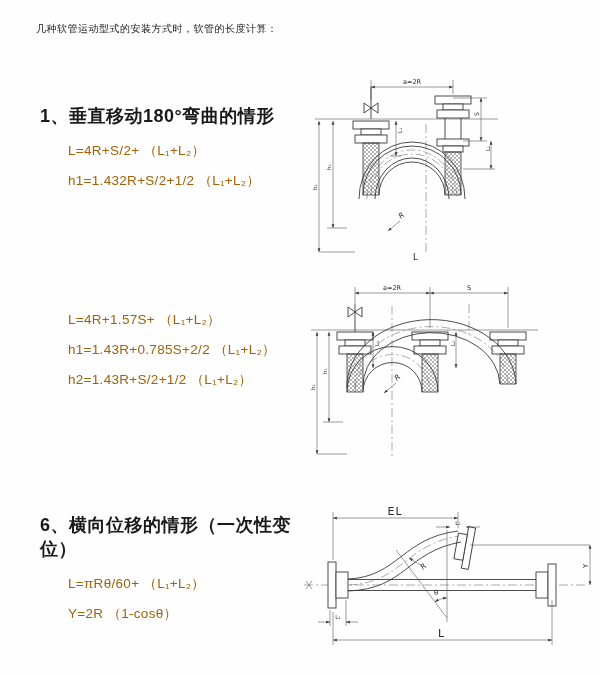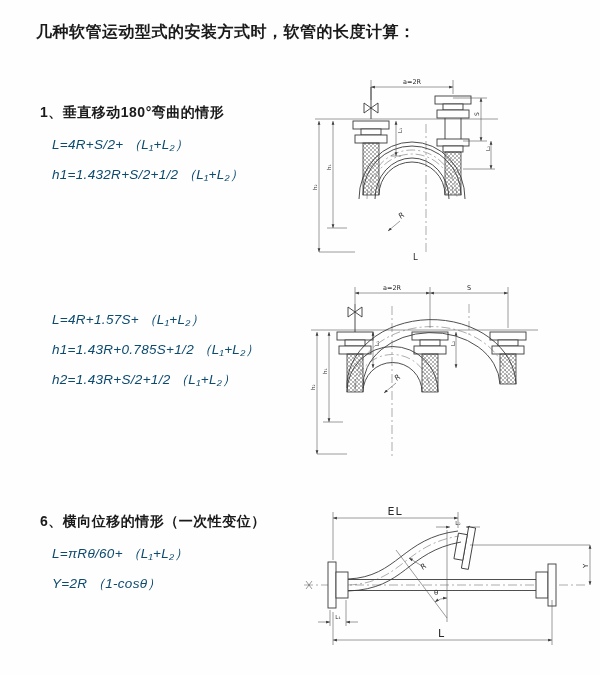--- a/index.html
+++ b/index.html
@@ -1,27 +1,27 @@
 <!DOCTYPE html>
 <html><head>
 <meta charset="utf-8">
 <style>
   html,body{margin:0;padding:0;}
   body{
     width:600px;height:675px;position:relative;background:#fefefe;
     font-family:"Liberation Sans","DejaVu Sans",sans-serif;color:#1c1c1c;overflow:hidden;
   }
   .page-title{
-    position:absolute;left:36px;top:22px;font-size:16px;font-weight:bold;
+    position:absolute;left:36px;top:22px;font-size:10px;font-weight:normal;
     letter-spacing:0.5px;color:#1a1a1a;
   }
   .section{position:absolute;left:40px;width:280px;}
   .sec1{top:104px}.sec2{top:297px}.sec3{top:513px}
-  .sec-heading{font-size:14px;font-weight:bold;letter-spacing:0.5px;color:#1a1a1a;}
-  .formula{font-size:13.5px;line-height:15px;margin-top:15px;margin-left:12px;color:#0c4a6e;letter-spacing:0.3px;font-style:italic;}
+  .sec-heading{font-size:18px;font-weight:bold;letter-spacing:0.5px;color:#1a1a1a;}
+  .formula{font-size:13.5px;line-height:15px;margin-top:15px;margin-left:28px;color:#a16207;letter-spacing:0.3px;}
   svg{position:absolute;}
   #d1{left:303px;top:62px;}
   #d2{left:303px;top:276px;}
   #d3{left:298px;top:500px;}
   svg text{fill:#2a2a2a;font-family:"DejaVu Sans",sans-serif;}
   .main-line{stroke:#3b3b3b;stroke-width:0.9;fill:none;}
   .thin-line{stroke:#4a4a4a;stroke-width:0.55;fill:none;}
   .center-line{stroke:#5a5a5a;stroke-width:0.5;fill:none;stroke-dasharray:9 3 2 3;}
   .flange{stroke:#3b3b3b;stroke-width:0.9;fill:#fefefe;}
   .hose-hatch{stroke:#3b3b3b;stroke-width:0.8;}
@@ -32,21 +32,21 @@
 <div class="page-title">几种软管运动型式的安装方式时，软管的长度计算：</div>
 
 <div class="section sec1">
   <div class="sec-heading">1、垂直移动180°弯曲的情形</div>
   <div class="formula">L=4R+S/2+ （L₁+L₂）</div>
   <div class="formula">h1=1.432R+S/2+1/2 （L₁+L₂）</div>
 </div>
 
 <div class="section sec2">
   <div class="formula">L=4R+1.57S+ （L₁+L₂）</div>
-  <div class="formula">h1=1.43R+0.785S+1/2 （L₁+L₂）</div>
+  <div class="formula">h1=1.43R+0.785S+2/2 （L₁+L₂）</div>
   <div class="formula">h2=1.43R+S/2+1/2 （L₁+L₂）</div>
 </div>
 
 <div class="section sec3">
   <div class="sec-heading">6、横向位移的情形（一次性变位）</div>
   <div class="formula">L=πRθ/60+ （L₁+L₂）</div>
   <div class="formula">Y=2R （1-cosθ）</div>
 </div>
 
 <svg id="d1" width="295" height="205" viewBox="0 0 295 205">

